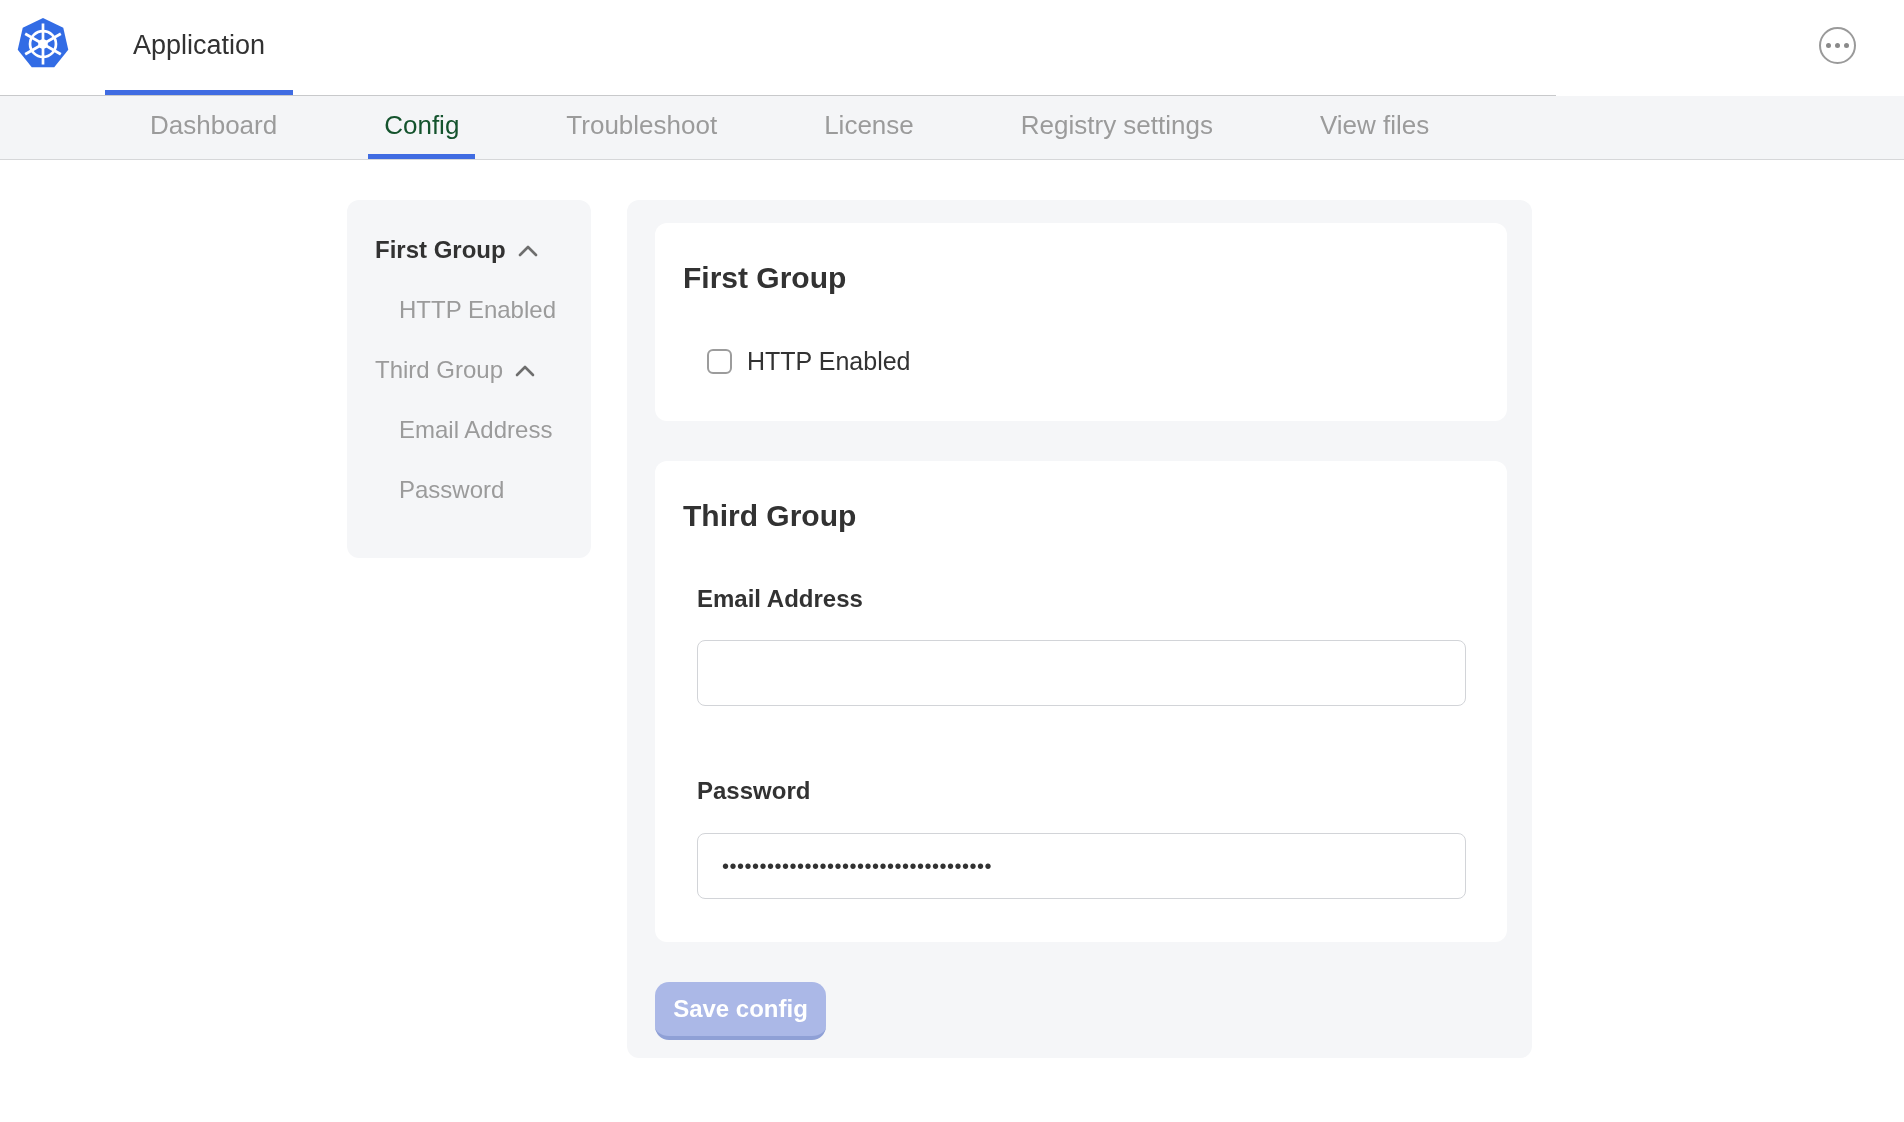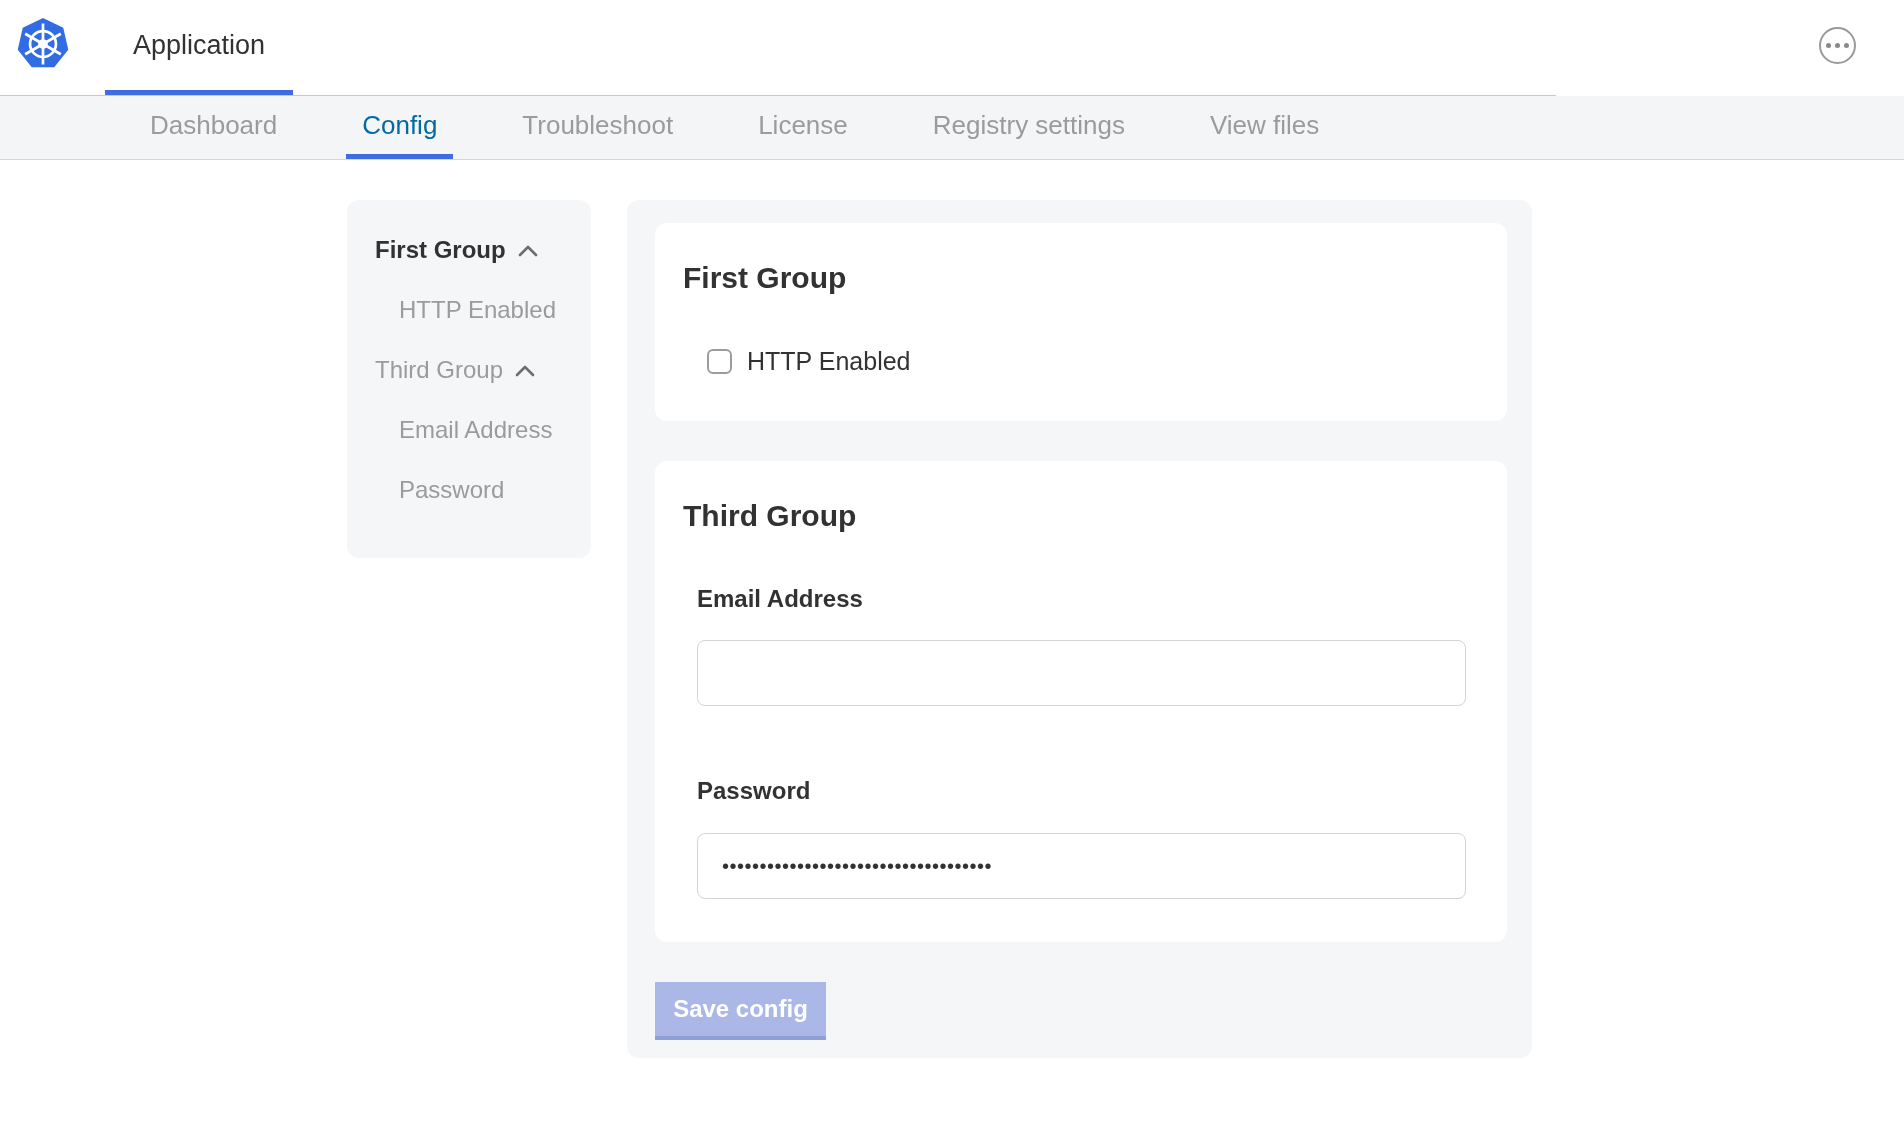--- a/index.html
+++ b/index.html
@@ -22,28 +22,28 @@
     position: absolute; left: 1819px; top: 27px; width: 37px; height: 37px;
     border: 2px solid #9a9a9a; border-radius: 50%; background: #fff;
     display: flex; align-items: center; justify-content: center; gap: 4px; cursor: pointer;
   }
   .overflow-btn .dot { width: 5px; height: 5px; border-radius: 50%; background: #8a8a8a; }
 
   
   .subnav {
     position: absolute; left: 0; top: 96px; width: 1904px; height: 64px;
     background: #f4f5f7; border-bottom: 1px solid #d6d7d9;
-    display: flex; align-items: stretch; padding-left: 134px; gap: 53px;
+    display: flex; align-items: stretch; padding-left: 134px; gap: 75px;
   }
   .subnav .tab {
     display: flex; align-items: center; padding: 0 16px;
     font-size: 26px; color: #9b9b9b; cursor: pointer; white-space: nowrap;
     border-bottom: 5px solid transparent;
   }
-  .subnav .tab.active { color: #0369a1; border-bottom-color: #406ce2; }
+  .subnav .tab.active { color: #14532d; border-bottom-color: #406ce2; }
 
   
   .side-nav {
     position: absolute; left: 347px; top: 200px; width: 244px; height: 358px;
     background: #f5f6f8; border-radius: 12px; padding-top: 20px;
   }
   .side-row { height: 60px; display: flex; align-items: center; cursor: pointer; }
   .side-row.group { padding-left: 28px; font-size: 24px; color: #9b9b9b; }
   .side-row.group.active { color: #323232; font-weight: 700; }
   .side-row.child { padding-left: 52px; font-size: 24px; color: #9b9b9b; }
@@ -75,21 +75,21 @@
     position: absolute; left: 42px; width: 769px; height: 66px;
     border: 1px solid #d2d4d8; border-radius: 8px; background: #fff;
     font-family: "Liberation Sans", "DejaVu Sans", sans-serif;
     font-size: 24px; color: #323232; padding: 0 24px; outline: none;
   }
   .text-input.email { top: 179px; }
   .text-input.password { top: 372px; font-size: 20px; letter-spacing: 0.5px; }
 
   .save-btn {
     position: absolute; left: 28px; top: 782px; width: 171px; height: 58px;
-    background: #abb8e7; border: none; border-bottom: 4px solid #8fa0d6; border-radius: 0;
+    background: #abb8e7; border: none; border-bottom: 4px solid #8fa0d6; border-radius: 14px;
     color: #ffffff; font-size: 24px; font-weight: 700;
     font-family: "Liberation Sans", "DejaVu Sans", sans-serif; cursor: pointer;
   }
 </style>
 </head>
 <body>
 
 <div class="header">
   <div class="logo-wrap">
     <svg viewBox="0 0 100 100" width="54" height="54">

